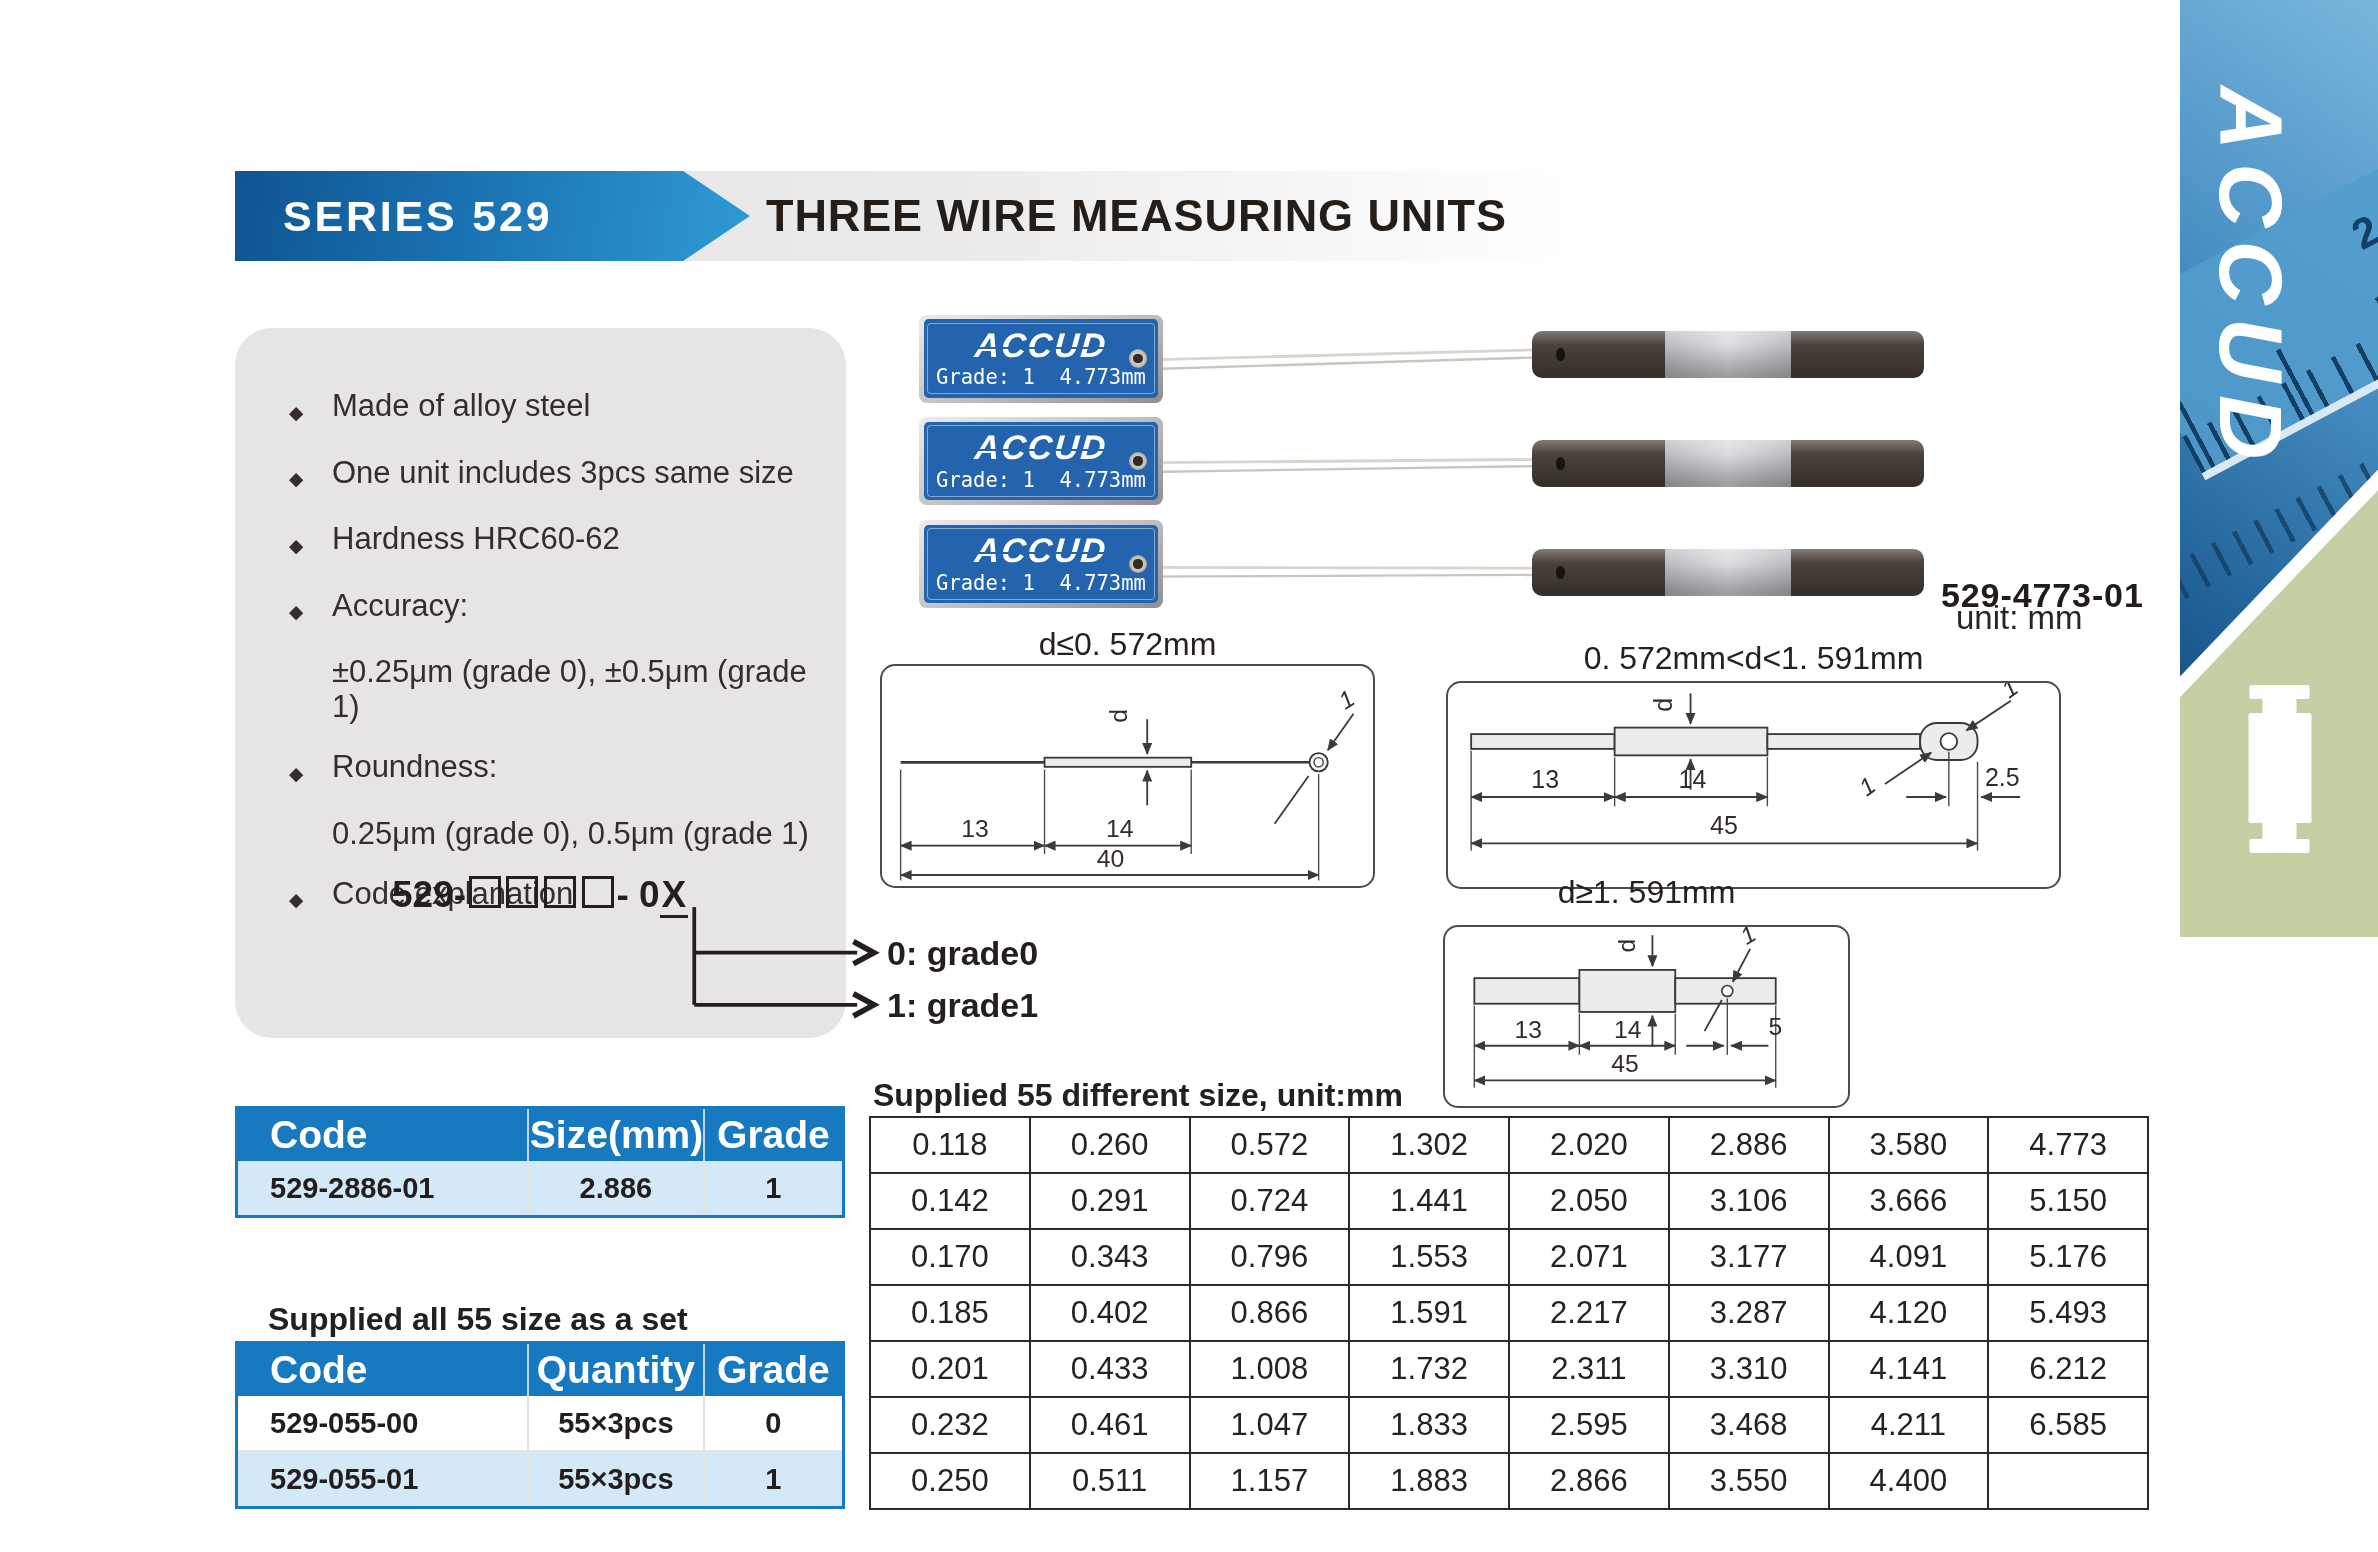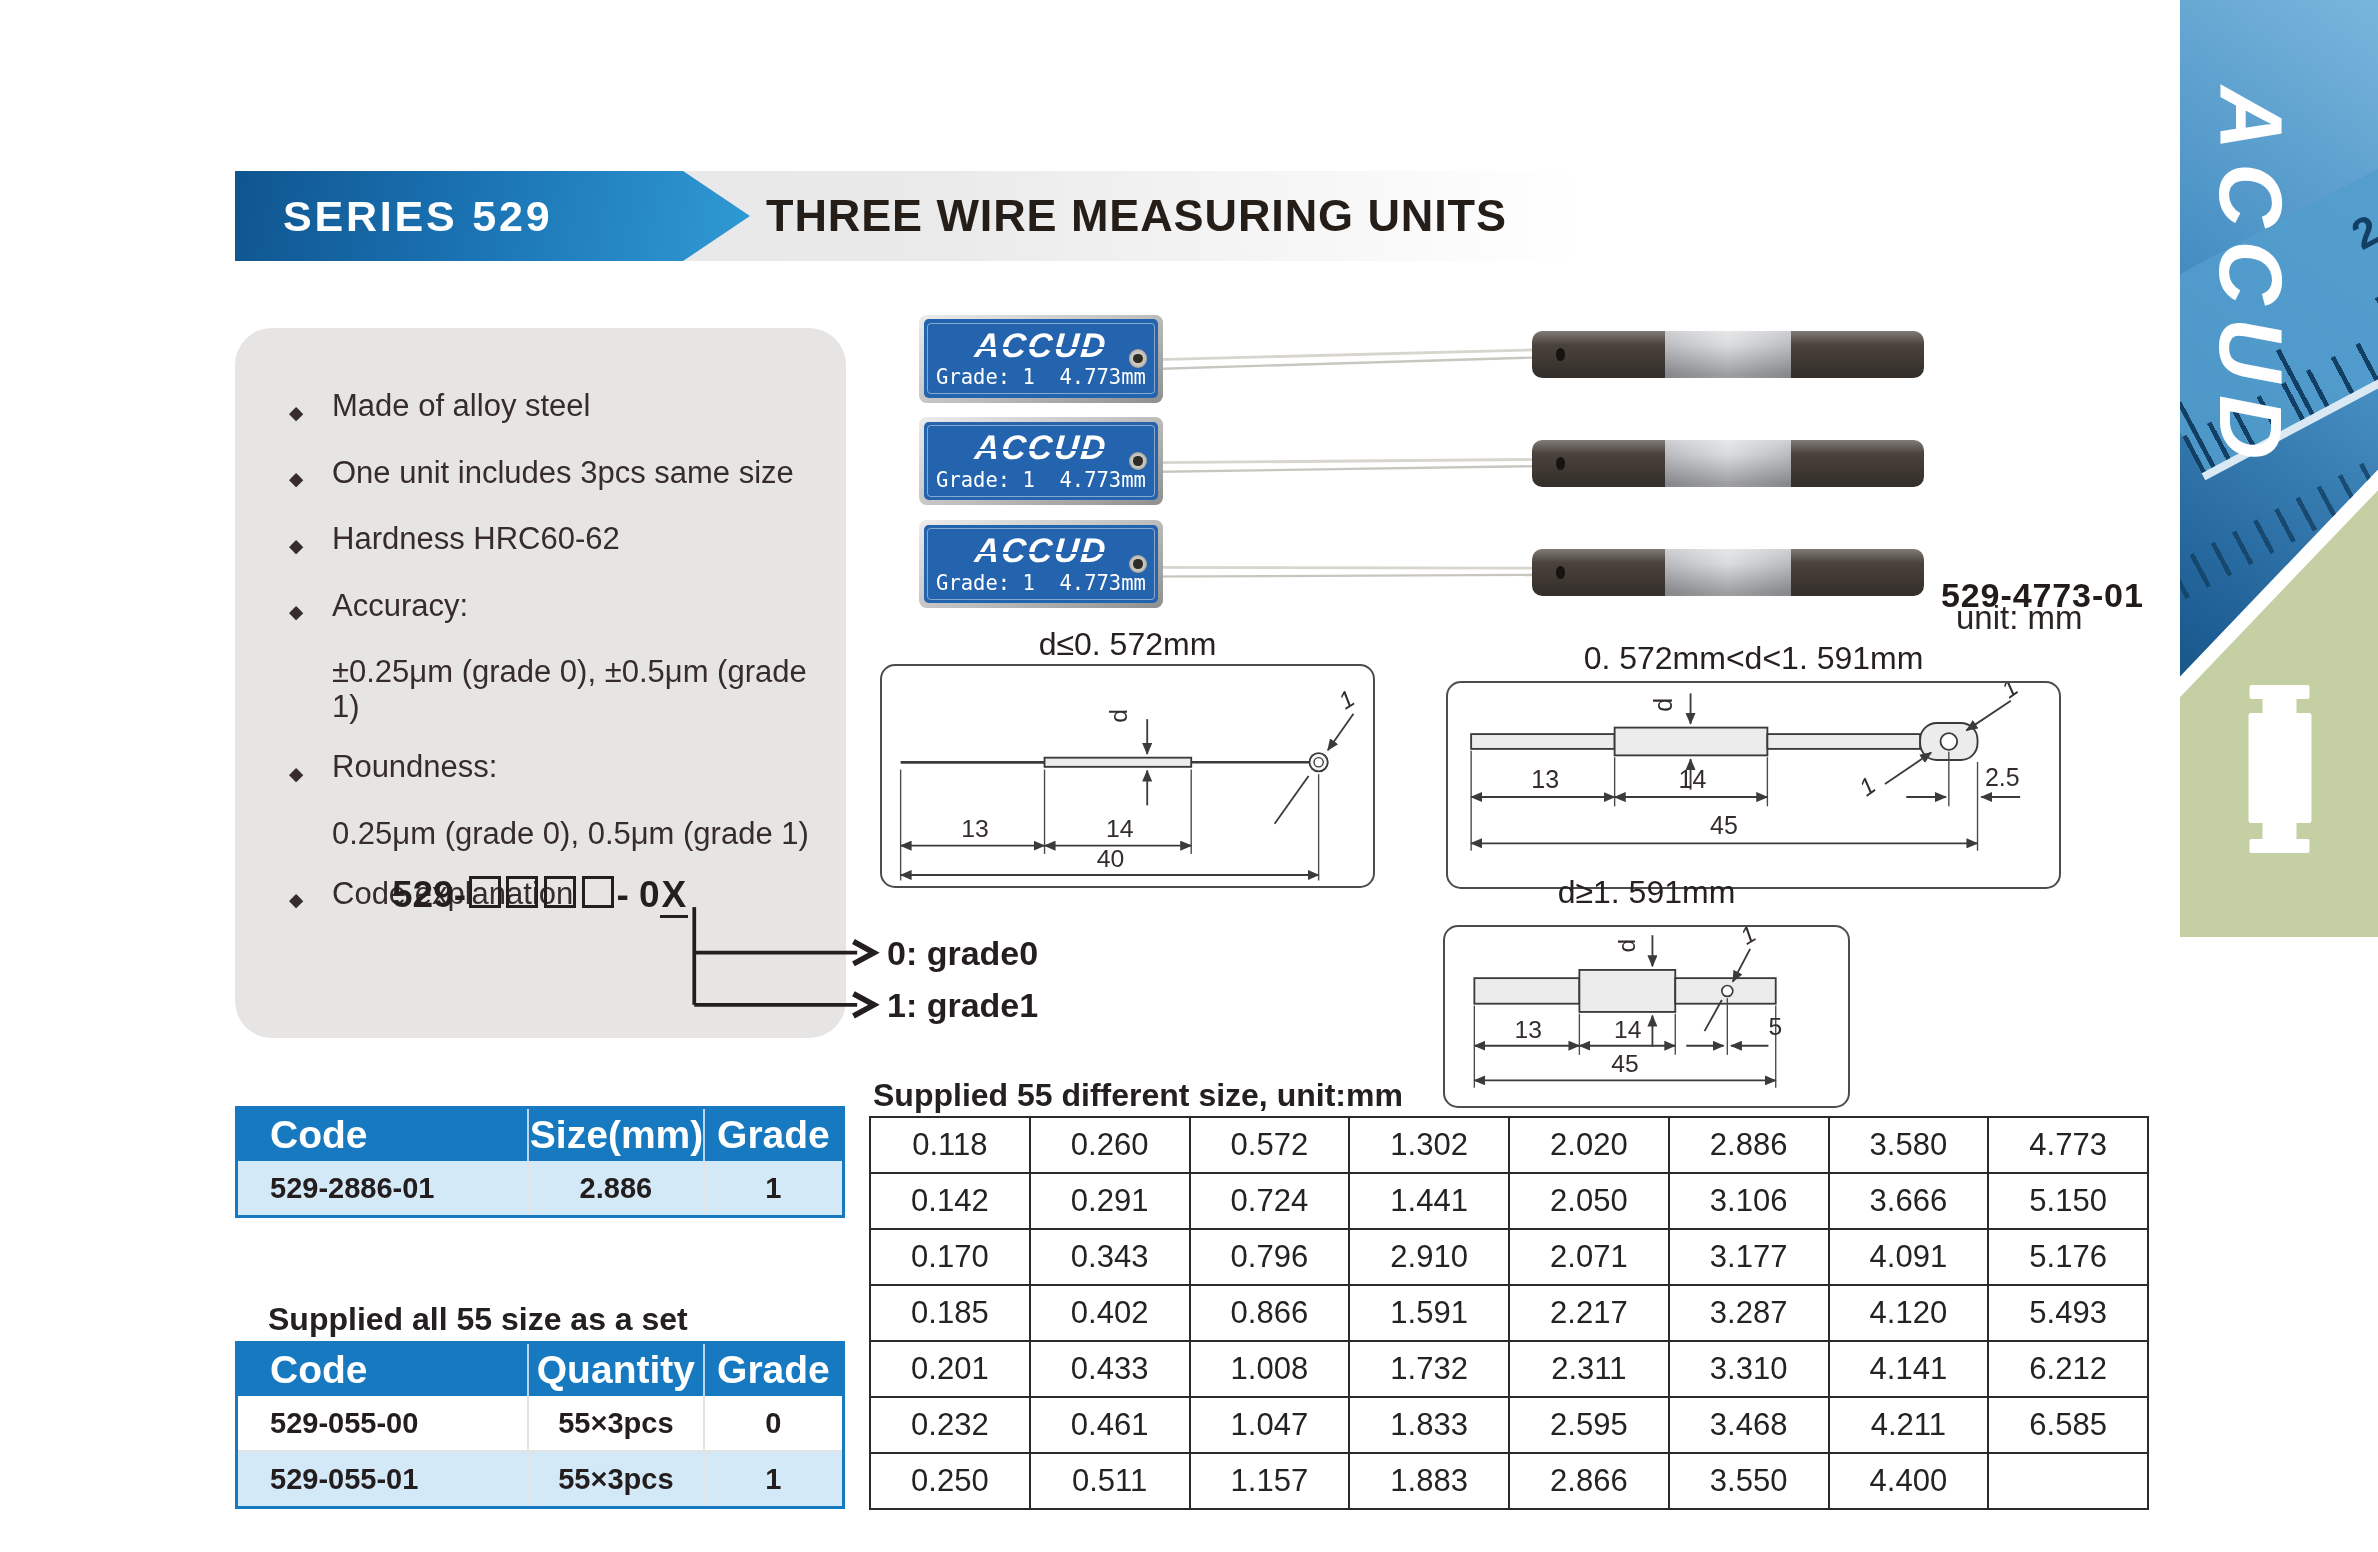--- a/index.html
+++ b/index.html
@@ -393,21 +393,21 @@
           <td>1.441</td>
           <td>2.050</td>
           <td>3.106</td>
           <td>3.666</td>
           <td>5.150</td>
         </tr>
         <tr>
           <td>0.170</td>
           <td>0.343</td>
           <td>0.796</td>
-          <td>2.910</td>
+          <td>1.553</td>
           <td>2.071</td>
           <td>3.177</td>
           <td>4.091</td>
           <td>5.176</td>
         </tr>
         <tr>
           <td>0.185</td>
           <td>0.402</td>
           <td>0.866</td>
           <td>1.591</td>

